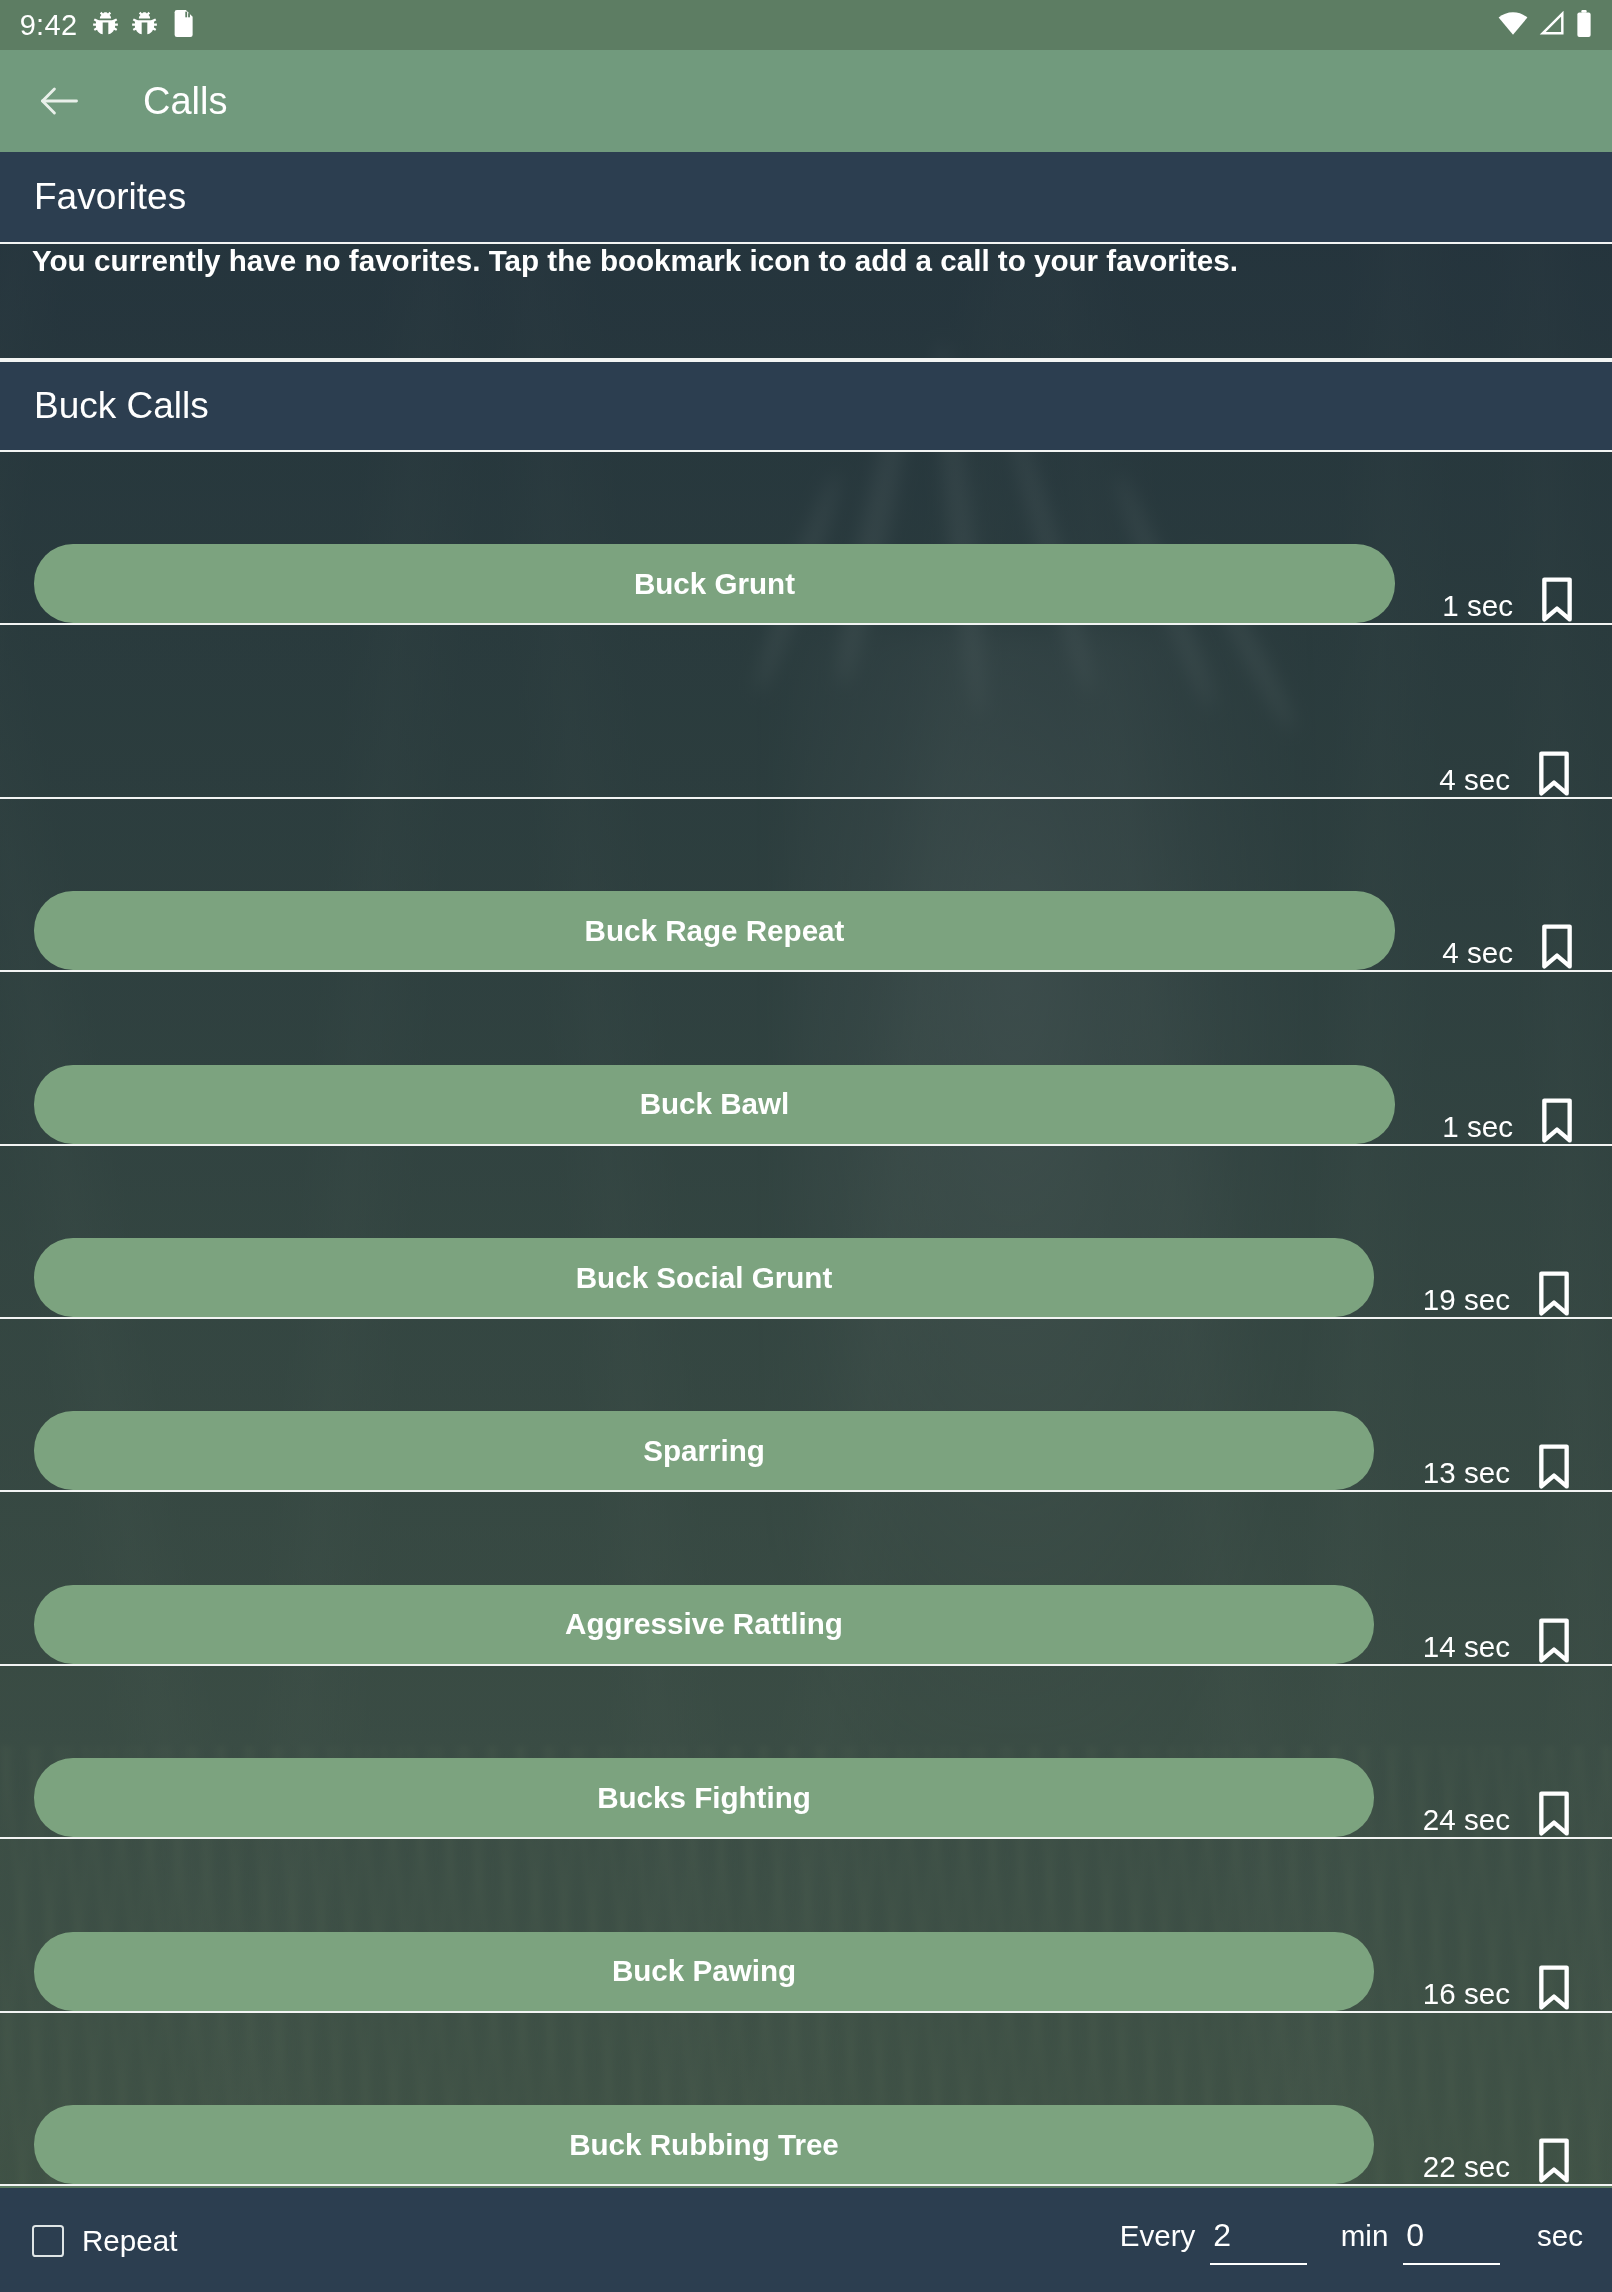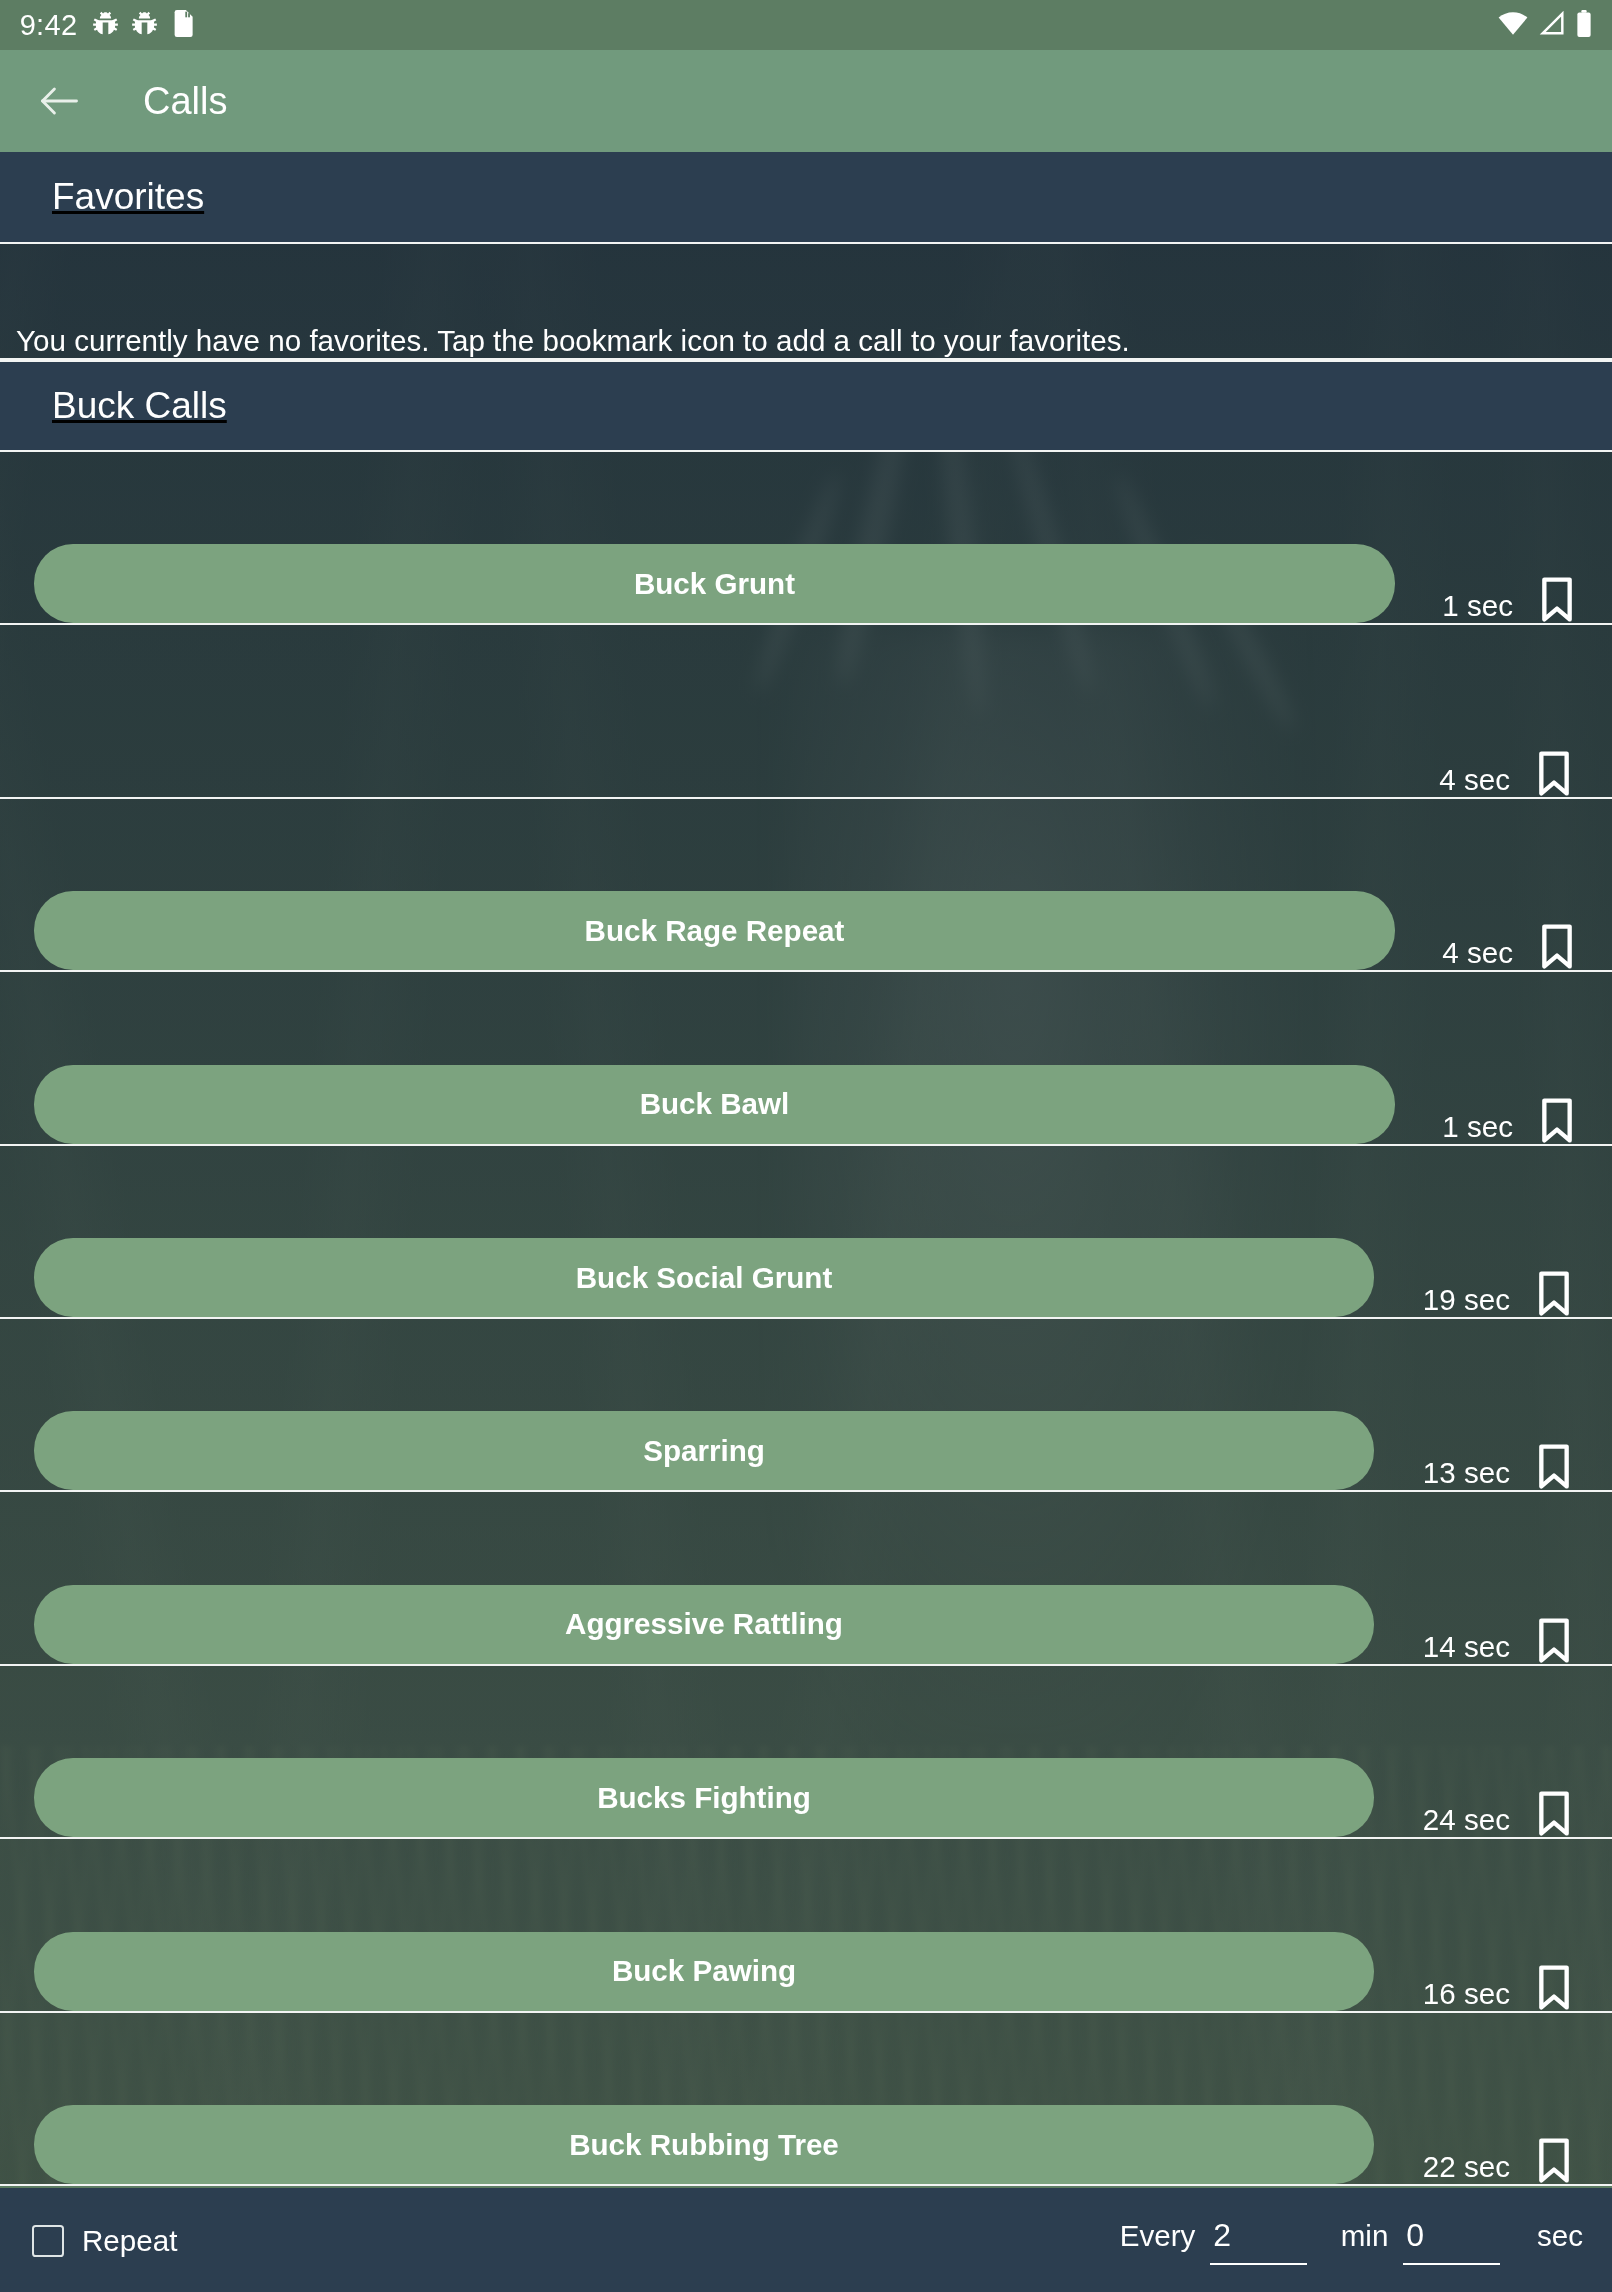--- a/index.html
+++ b/index.html
@@ -81,30 +81,29 @@
   .sb-right-icons { display:flex; align-items:center; gap:10.7px; }
 
   .appbar {
     height:102px; flex:0 0 102px; background:#719a7d;
     display:flex; align-items:center; padding-left:39px; gap:63px;
   }
   .appbar-title { color:#ffffff; font-size:38px; font-weight:400; }
 
   .section-header {
     background:#2c3e50; height:92px; flex:0 0 92px;
-    display:flex; align-items:center; padding-left:52px;
+    display:flex; align-items:center; padding-left:34px;
     border-bottom:2.7px solid #f2f4f3;
-    text-decoration:underline;
   }
   .section-header.second { border-top:2.7px solid #f2f4f3; }
   .section-header-label { color:#ffffff; font-size:37px; font-weight:400; }
 
   .empty-row {
-    height:116px; flex:0 0 116px; display:flex; align-items:flex-end;
-    padding-left:16px; border-bottom:2.7px solid #f2f4f3;
+    height:116px; flex:0 0 116px; display:flex; align-items:flex-start;
+    padding-left:32px; border-bottom:2.7px solid #f2f4f3;font-weight:bold;
   }
   .empty-text { color:#ffffff; font-size:29.6px; }
 
   .calls-list { flex:1 1 auto; display:flex; flex-direction:column; overflow:hidden; }
 
   .call-row {
     flex:1 1 0; min-height:0;
     display:flex; align-items:flex-end;
     border-bottom:2.7px solid #f2f4f3;
     padding-left:34px; padding-right:30px;

